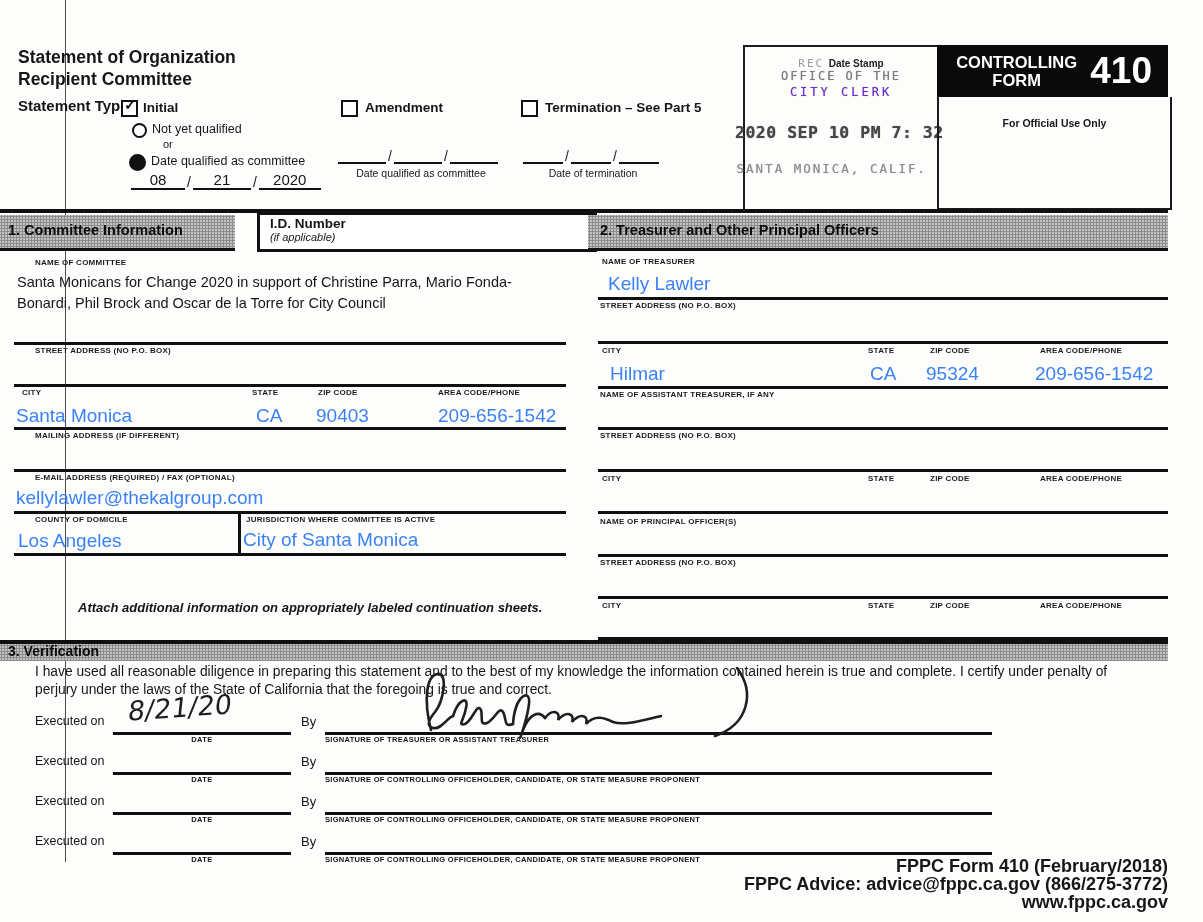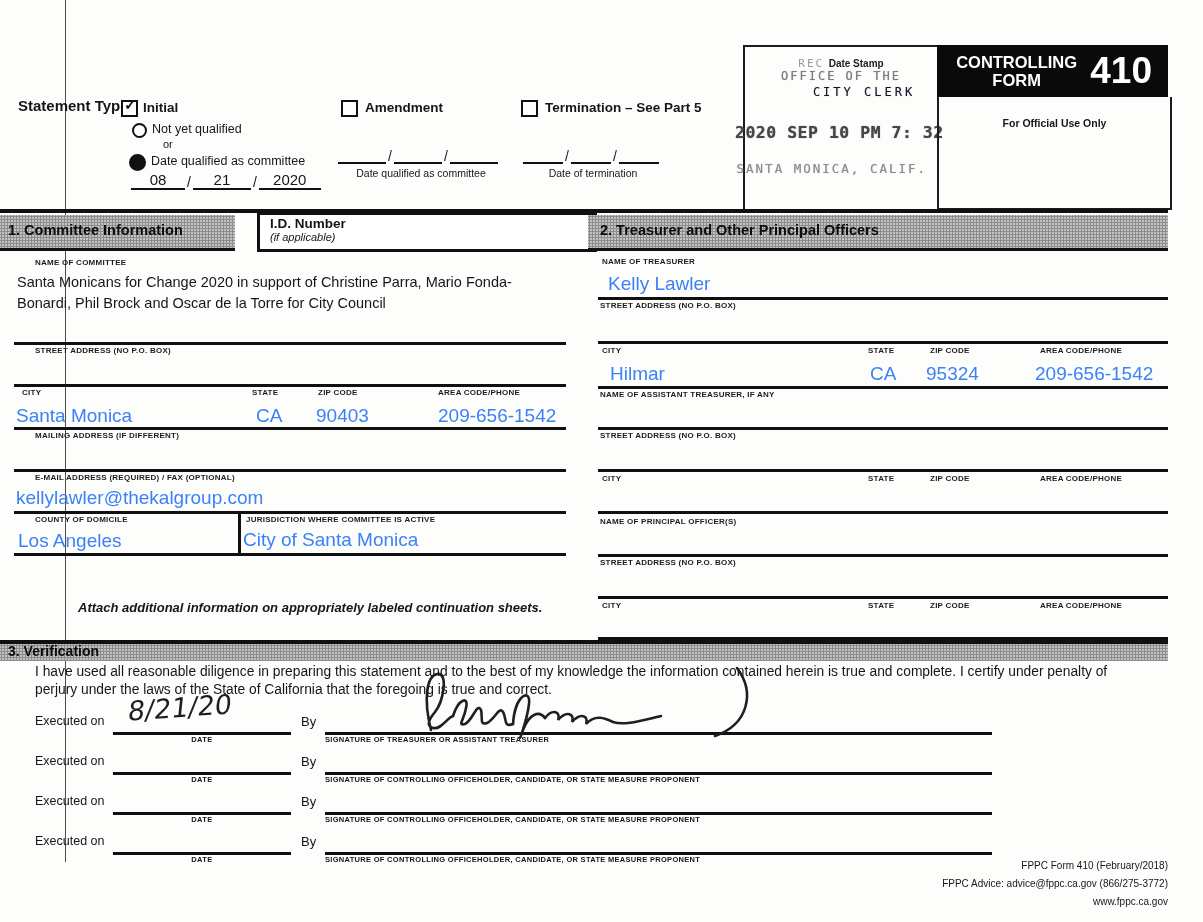--- a/index.html
+++ b/index.html
@@ -30,20 +30,24 @@
   .sig-cap{position:absolute;left:325px;top:25px;width:667px;text-align:left;font-size:7.5px;font-weight:bold;letter-spacing:.3px;}
   .vline{position:absolute;background:#101010;}
 </style>
 </head>
 <body>
 
 <div class="page">
 
   <div class="vline" style="left:65px;top:0;width:1.4px;height:862px;opacity:.75;"></div>
 
+  <div class="abs" style="left:18px;top:46px;font-size:17.5px;font-weight:bold;line-height:22px;">
+    <div>Statement of Organization</div>
+    <div>Recipient Committee</div>
+  </div>
   <div class="abs" style="left:18px;top:97px;font-size:15px;font-weight:bold;">Statement Type</div>
 
   <div class="cb" style="left:121px;top:100px;">
     <span class="mark">✓</span>
   </div>
   <div class="opt-label" style="left:143px;top:100px;">Initial</div>
 
   <div class="cb" style="left:341px;top:100px;"></div>
   <div class="opt-label" style="left:365px;top:100px;">Amendment</div>
 
@@ -82,21 +86,21 @@
     <span class="dateseg" style="width:40px;"></span>
   </div>
   <div class="caption" style="left:523px;top:167px;width:140px;">Date of termination</div>
 
   <div class="abs" style="left:743px;top:45px;width:192px;height:163px;border:2.5px solid #1c1c1c;">
     <div class="abs" style="left:0;top:6px;width:100%;text-align:center;">
       <span class="stamp" style="font-size:11px;color:#9a9a9a;letter-spacing:2px;">REC</span>
       <span style="font-size:10px;font-weight:bold;color:#222;">Date Stamp</span>
     </div>
     <div class="stamp abs" style="left:0;top:22px;width:100%;font-size:12px;color:#7d7d7d;letter-spacing:2px;text-shadow:0 0 1px #999;">OFFICE OF THE</div>
-    <div class="stamp abs" style="left:0;top:38px;width:100%;font-size:12px;color:#0f172a;letter-spacing:3px;text-shadow:0 0 1px #999;margin-left:23px;">CITY CLERK</div>
+    <div class="stamp abs" style="left:0;top:38px;width:100%;font-size:12px;color:#6d28d9;letter-spacing:3px;text-shadow:0 0 1px #999;">CITY CLERK</div>
     <div class="stamp abs" style="left:-10px;top:76px;width:105%;font-size:16.5px;font-weight:bold;color:#474747;letter-spacing:.5px;text-shadow:0 0 1px #666;">2020 SEP 10  PM 7: 32</div>
     <div class="stamp abs" style="left:-14px;top:114px;width:105%;font-size:12.5px;color:#8e8e8e;letter-spacing:2px;text-shadow:0 0 1px #aaa;">SANTA MONICA, CALIF.</div>
   </div>
 
   <div class="abs" style="left:937px;top:45px;width:231px;height:52px;background:#0a0a0a;display:flex;align-items:center;">
     <div style="flex:1;text-align:center;color:#fff;font-weight:bold;font-size:16.5px;line-height:18px;padding-left:6px;">
       <div>CONTROLLING</div>
       <div>FORM</div>
     </div>
     <div style="color:#fff;font-weight:bold;font-size:37px;padding-right:16px;">410</div>
@@ -232,19 +236,19 @@
 
   <div class="abs" style="left:0;top:830px;width:1168px;height:38px;">
     <div class="exec-label">Executed on</div>
     <div class="date-line"></div>
     <div class="date-cap">DATE</div>
     <div class="by-label">By</div>
     <div class="sig-line"></div>
     <div class="sig-cap">SIGNATURE OF CONTROLLING OFFICEHOLDER, CANDIDATE, OR STATE MEASURE PROPONENT</div>
   </div>
 
-  <div class="abs" style="right:35px;top:857px;text-align:right;font-size:10px;font-weight:normal;line-height:18px;">
+  <div class="abs" style="right:35px;top:857px;text-align:right;font-size:18px;font-weight:bold;line-height:18px;">
     <div>FPPC Form 410 (February/2018)</div>
     <div>FPPC Advice: advice@fppc.ca.gov (866/275-3772)</div>
     <div>www.fppc.ca.gov</div>
   </div>
 
 </div>
 
 </body></html>

